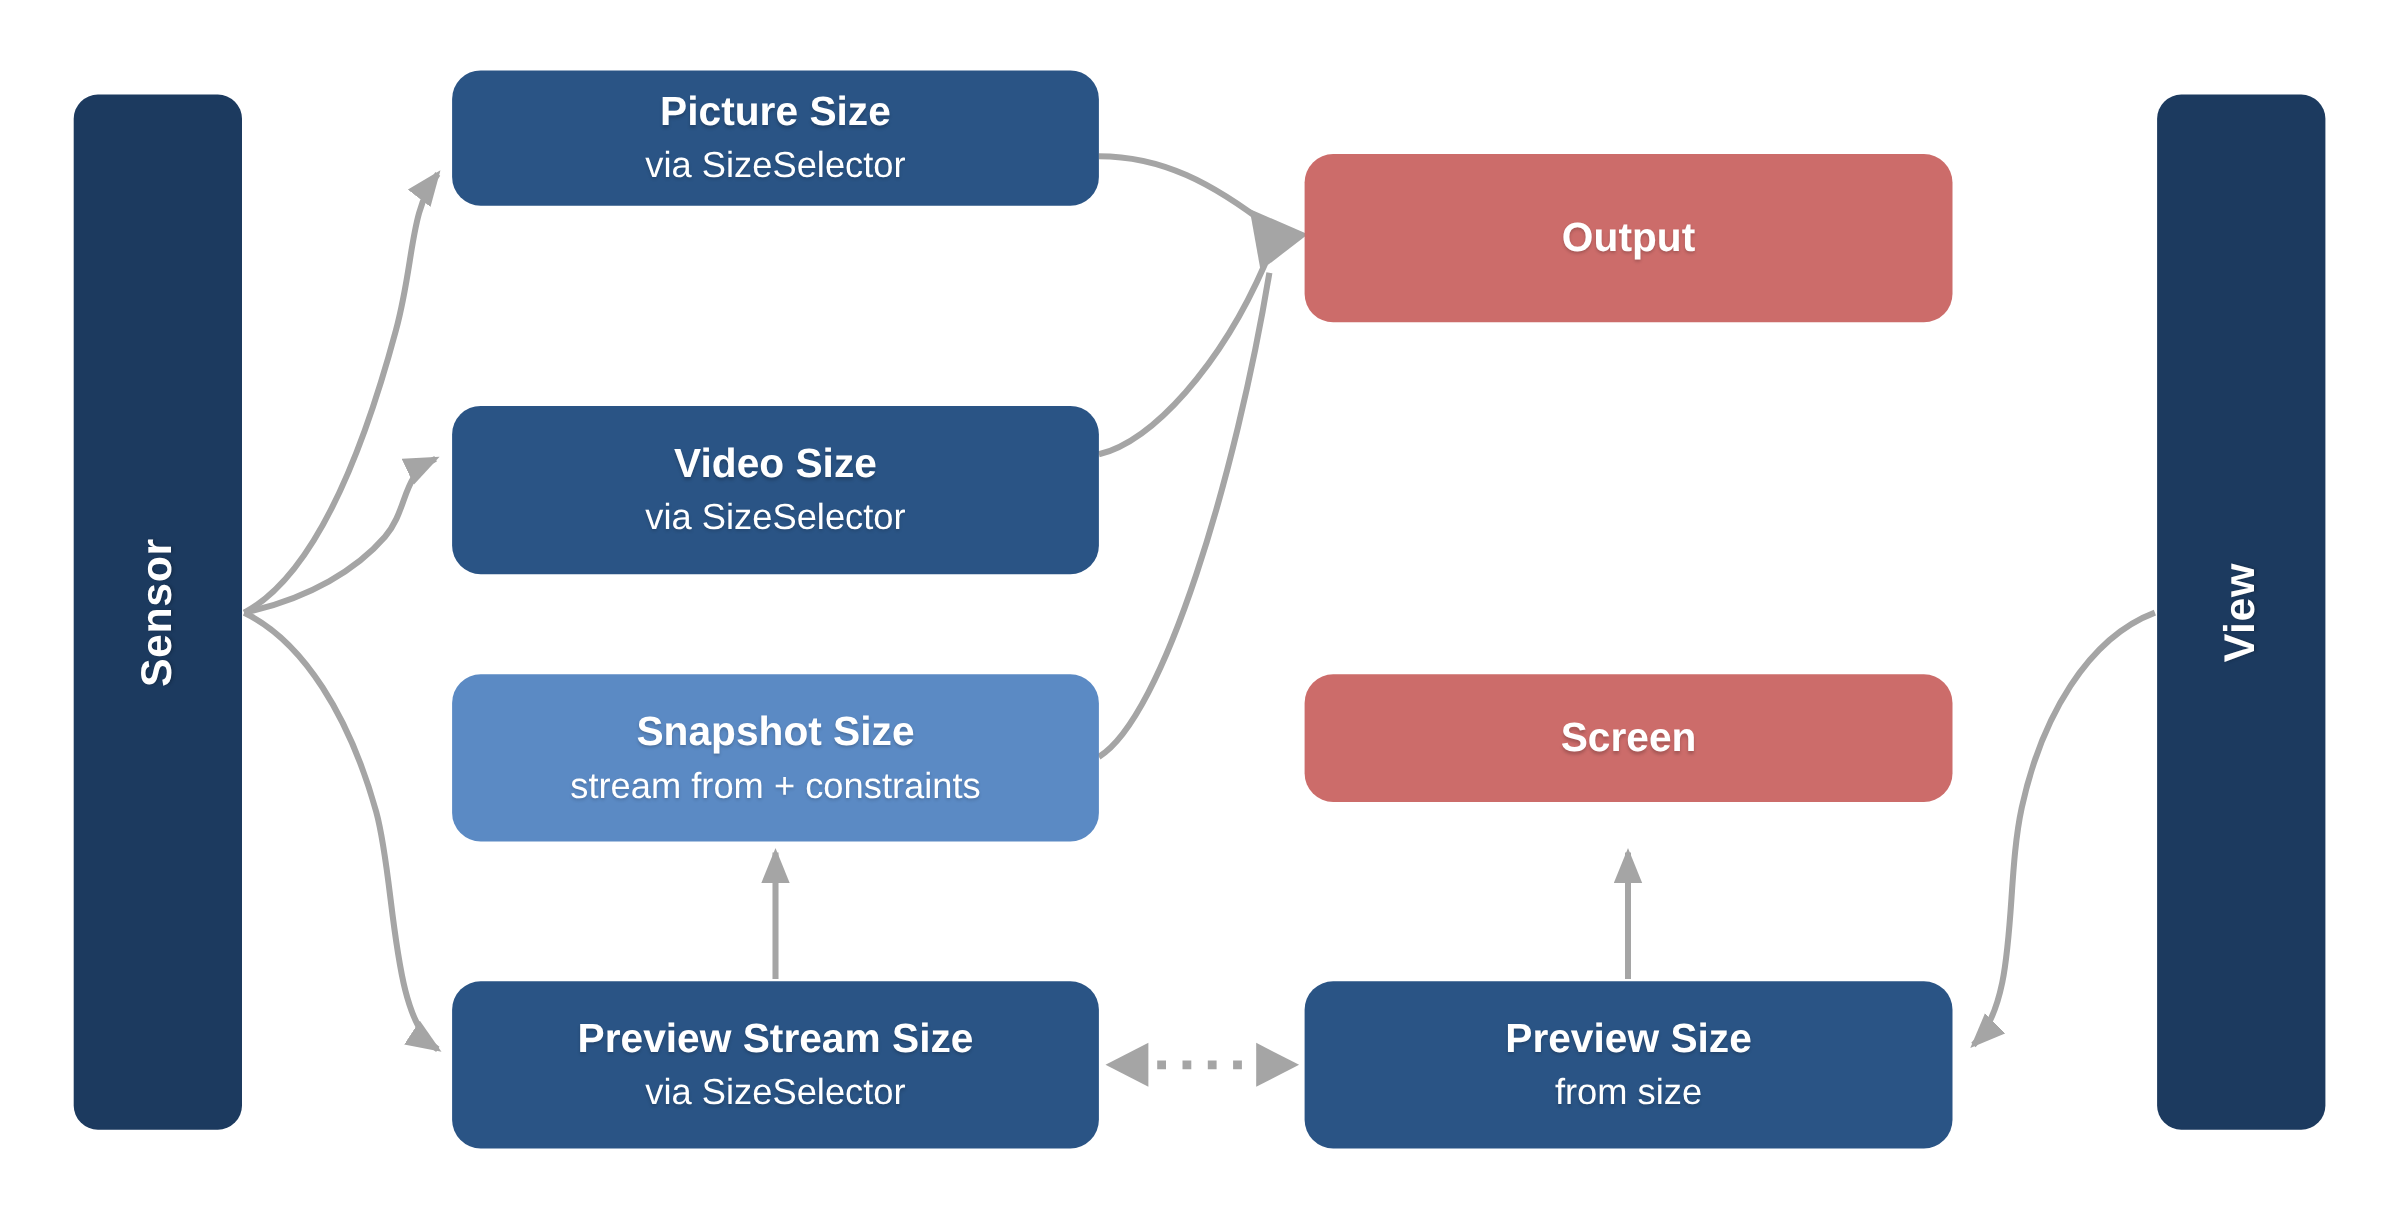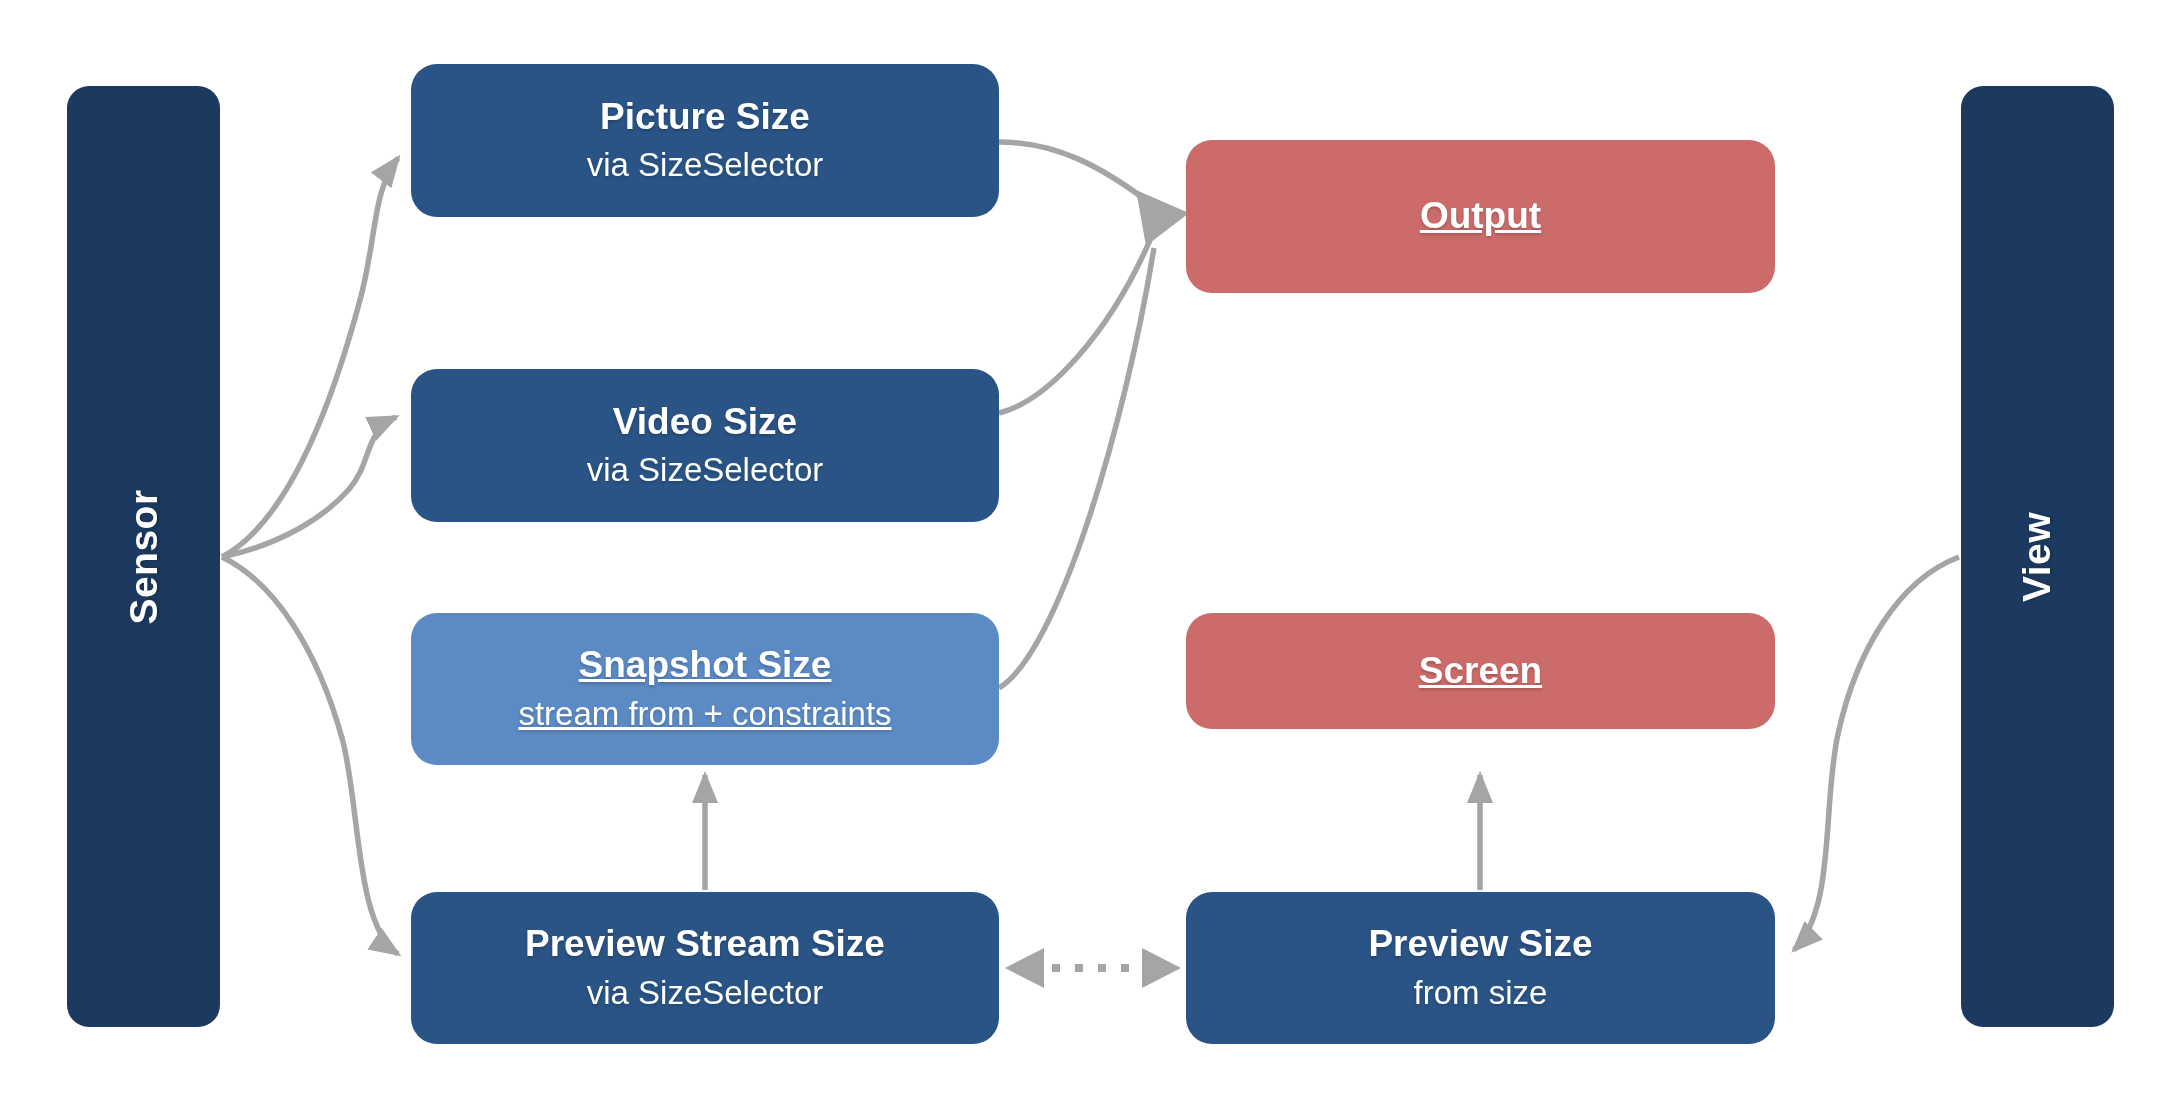--- a/index.html
+++ b/index.html
@@ -28,24 +28,24 @@
 
   .node{
     position:absolute;border-radius:26px;color:#fff;text-align:center;
     display:flex;flex-direction:column;align-items:center;justify-content:center;
     row-gap:7px;
   }
   .col-left{left:411px;width:588px;}
   .col-right{left:1186px;width:589px;}
   .node.blue{background:var(--blue,#2A5485);}
   .node.light{background:var(--light-blue,#5B8AC4);}
-  .node.red{background:var(--salmon,#CC6C6A);text-decoration:underline;}
-  .node.picture{top:64px;height:153px;}
+  .node.red{background:var(--salmon,#CC6C6A);}
+  .node.picture{top:64px;height:123px;}
   .node.video{top:333px;height:153px;margin-top:36px;}
-  .node.snapshot{top:613px;height:152px;text-decoration:underline;}
+  .node.snapshot{top:613px;height:152px;}
   .node.preview{top:892px;height:152px;}
   .node.output{top:140px;height:153px;}
   .node.screen{top:613px;height:116px;}
   .node.surface{top:892px;height:152px;}
   .node-title{font-size:37px;font-weight:bold;line-height:1.15;text-shadow:0 2px 3px rgba(0,0,0,.20);}
   .node-sub{font-size:33px;font-weight:400;line-height:1.2;text-shadow:0 2px 3px rgba(0,0,0,.16);}
 </style>
 </head>
 <body>
 

